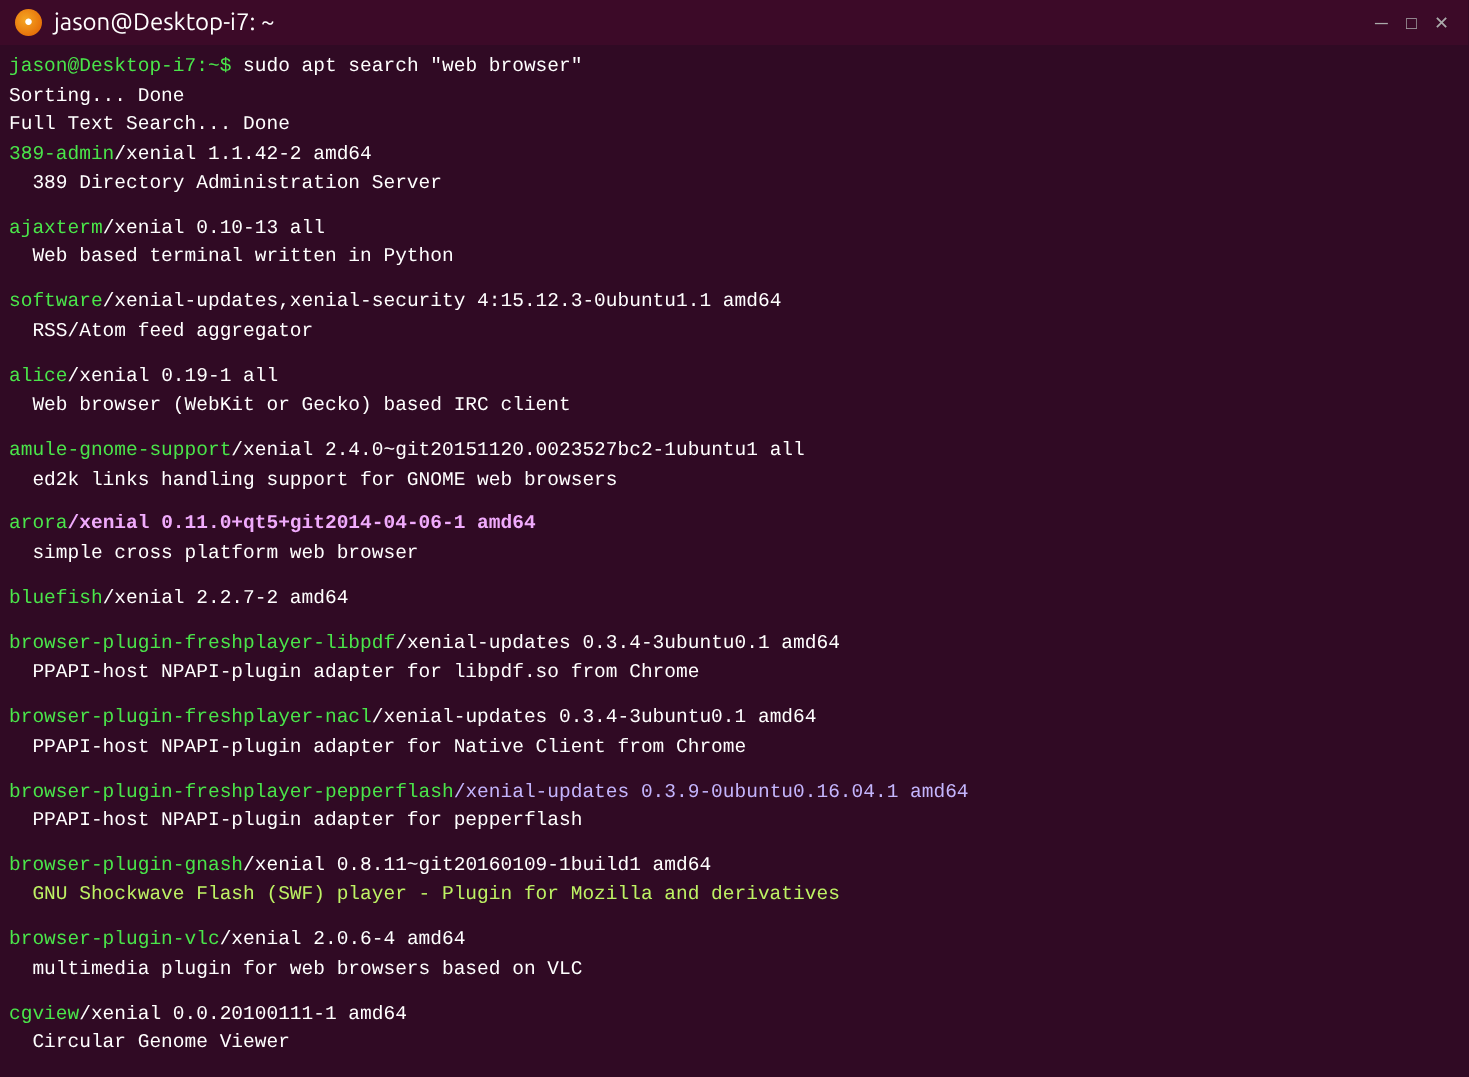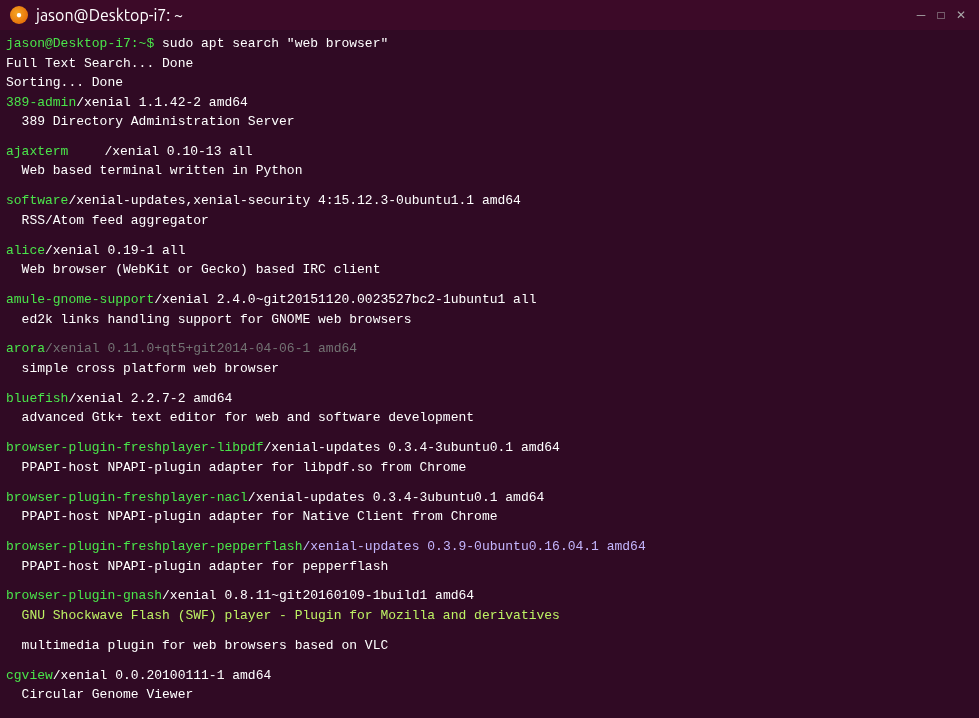--- a/index.html
+++ b/index.html
@@ -92,52 +92,52 @@
   </div>
   <div class="title-bar-controls">
     <button class="title-btn">─</button>
     <button class="title-btn">□</button>
     <button class="title-btn">✕</button>
   </div>
 </div>
 
 <div class="terminal-body" id="terminal-body">
 <div class="line"><span style="color:#4ae54a;">jason@Desktop-i7:~$</span><span style="color:#ffffff;"> sudo apt search "web browser"</span></div>
+    <div class="line" style="color: rgb(255, 255, 255);">Sorting... Done</div>
     <div class="line" style="color: rgb(255, 255, 255);">Full Text Search... Done</div>
-    <div class="line" style="color: rgb(255, 255, 255);">Sorting... Done</div>
     <div class="line"><span style="color:#4ae54a;margin-top:13px;">389-admin</span><span style="color:#ffffff;">/xenial 1.1.42-2 amd64</span></div>
     <div class="line" style="color: rgb(255, 255, 255);">  389 Directory Administration Server</div>
     <div class="line" style="line-height: 0.8;">&nbsp;</div>
-    <div class="line"><span style="color:#4ae54a;">ajaxterm</span><span style="color:#ffffff;margin-left:36px;">/xenial 0.10-13 all</span></div>
+    <div class="line"><span style="color:#4ae54a;">ajaxterm</span><span style="color:#ffffff;">/xenial 0.10-13 all</span></div>
     <div class="line" style="color: rgb(255, 255, 255);">  Web based terminal written in Python</div>
     <div class="line" style="line-height: 0.8;">&nbsp;</div>
     <div class="line"><span style="color:#4ae54a;">software</span><span style="color:#ffffff;">/xenial-updates,xenial-security 4:15.12.3-0ubuntu1.1 amd64</span></div>
     <div class="line" style="color: rgb(255, 255, 255);">  RSS/Atom feed aggregator</div>
     <div class="line" style="line-height: 0.8;">&nbsp;</div>
     <div class="line"><span style="color:#4ae54a;">alice</span><span style="color:#ffffff;">/xenial 0.19-1 all</span></div>
     <div class="line" style="color: rgb(255, 255, 255);">  Web browser (WebKit or Gecko) based IRC client</div>
     <div class="line" style="line-height: 0.8;">&nbsp;</div>
     <div class="line"><span style="color:#4ae54a;">amule-gnome-support</span><span style="color:#ffffff;margin-top:44px;">/xenial 2.4.0~git20151120.0023527bc2-1ubuntu1 all</span></div>
     <div class="line" style="color: rgb(255, 255, 255);">  ed2k links handling support for GNOME web browsers</div>
     <div class="line" style="line-height: 0.8;">&nbsp;</div>
-    <div class="line"><span style="color:#4ae54a;">arora</span><span style="color:#737373;">/xenial 0.11.0+qt5+git2014-04-06-1 amd64</span></div>
+    <div class="line"><span style="color:#4ae54a;">arora</span><span style="color:#f0abfc;font-weight:bold;">/xenial 0.11.0+qt5+git2014-04-06-1 amd64</span></div>
     <div class="line" style="color: rgb(255, 255, 255);">  simple cross platform web browser</div>
     <div class="line" style="line-height: 0.8;">&nbsp;</div>
     <div class="line"><span style="color:#4ae54a;">bluefish</span><span style="color:#ffffff;">/xenial 2.2.7-2 amd64</span></div>
-    <div class="line" style="color: rgb(255, 255, 255);">  advanced Gtk+ text editor for web and software development</div>
     <div class="line" style="line-height: 0.8;">&nbsp;</div>
     <div class="line"><span style="color:#4ae54a;">browser-plugin-freshplayer-libpdf</span><span style="color:#ffffff;">/xenial-updates 0.3.4-3ubuntu0.1 amd64</span></div>
     <div class="line" style="color: rgb(255, 255, 255);">  PPAPI-host NPAPI-plugin adapter for libpdf.so from Chrome</div>
     <div class="line" style="line-height: 0.8;">&nbsp;</div>
     <div class="line"><span style="color:#4ae54a;">browser-plugin-freshplayer-nacl</span><span style="color:#ffffff;">/xenial-updates 0.3.4-3ubuntu0.1 amd64</span></div>
     <div class="line" style="color: rgb(255, 255, 255);">  PPAPI-host NPAPI-plugin adapter for Native Client from Chrome</div>
     <div class="line" style="line-height: 0.8;">&nbsp;</div>
     <div class="line"><span style="color:#4ae54a;">browser-plugin-freshplayer-pepperflash</span><span style="color:#c4b5fd;">/xenial-updates 0.3.9-0ubuntu0.16.04.1 amd64</span></div>
     <div class="line" style="color: rgb(255, 255, 255);">  PPAPI-host NPAPI-plugin adapter for pepperflash</div>
     <div class="line" style="line-height: 0.8;">&nbsp;</div>
     <div class="line"><span style="color:#4ae54a;">browser-plugin-gnash</span><span style="color:#ffffff;">/xenial 0.8.11~git20160109-1build1 amd64</span></div>
     <div class="line" style="color: #bef264;">  GNU Shockwave Flash (SWF) player - Plugin for Mozilla and derivatives</div>
     <div class="line" style="line-height: 0.8;">&nbsp;</div>
+    <div class="line"><span style="color:#4ae54a;">browser-plugin-vlc</span><span style="color:#ffffff;">/xenial 2.0.6-4 amd64</span></div>
     <div class="line" style="color: rgb(255, 255, 255);">  multimedia plugin for web browsers based on VLC</div>
     <div class="line" style="line-height: 0.8;">&nbsp;</div>
     <div class="line"><span style="color:#4ae54a;">cgview</span><span style="color:#ffffff;">/xenial 0.0.20100111-1 amd64</span></div>
     <div class="line" style="color: rgb(255, 255, 255);">  Circular Genome Viewer</div>
   </div>
 
 </body></html>

